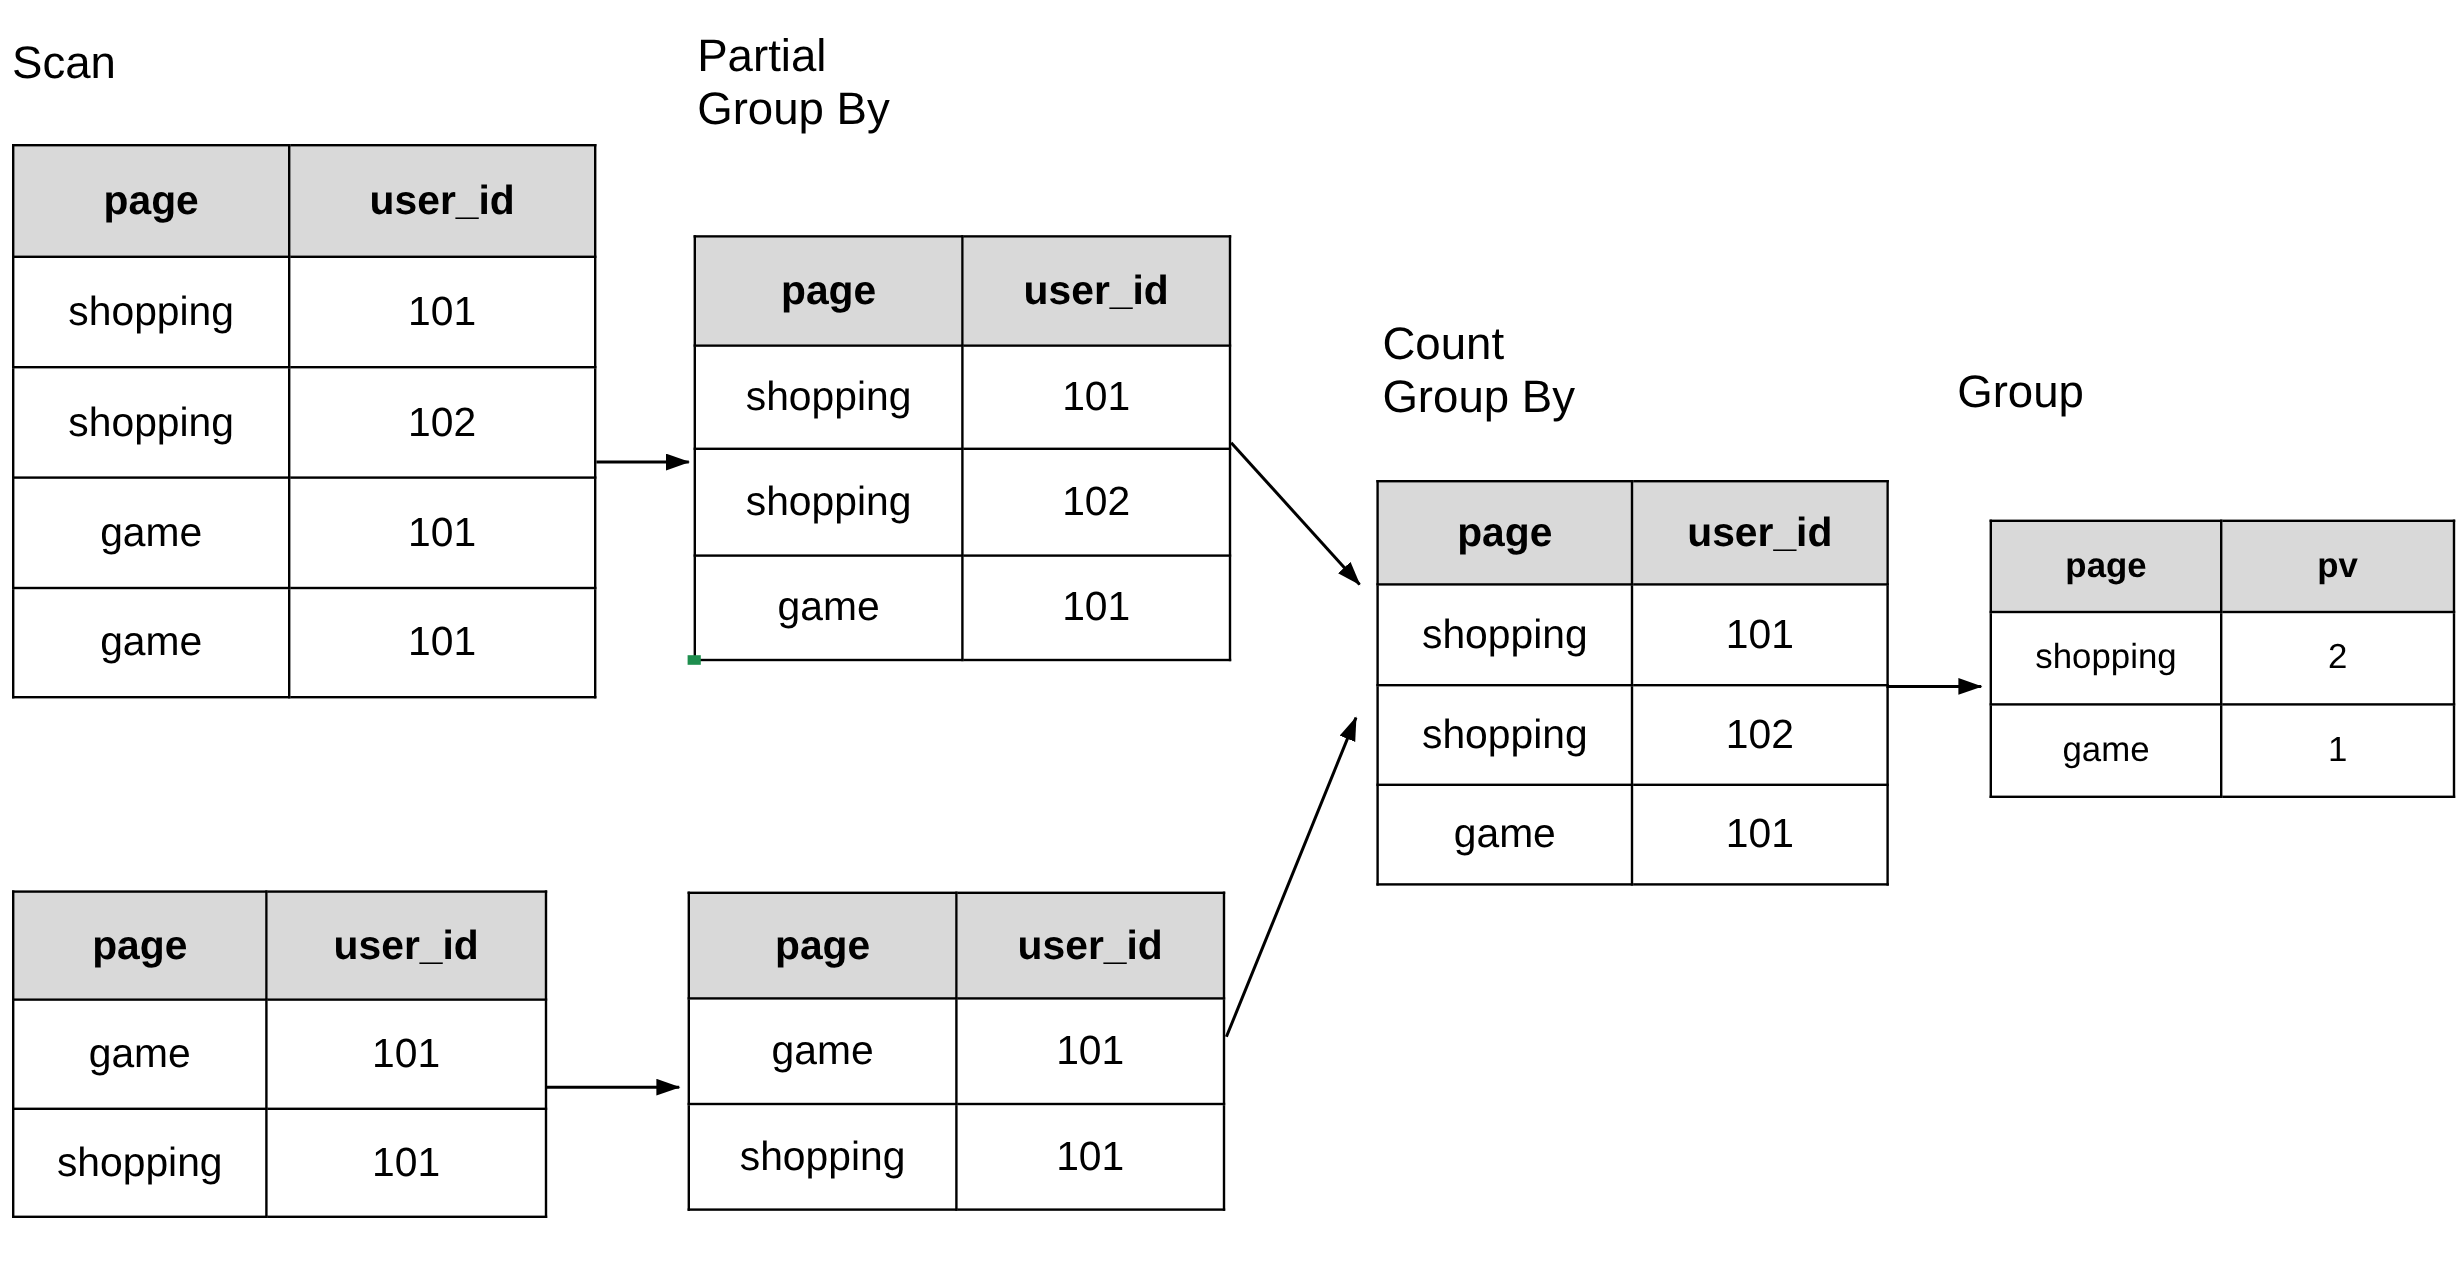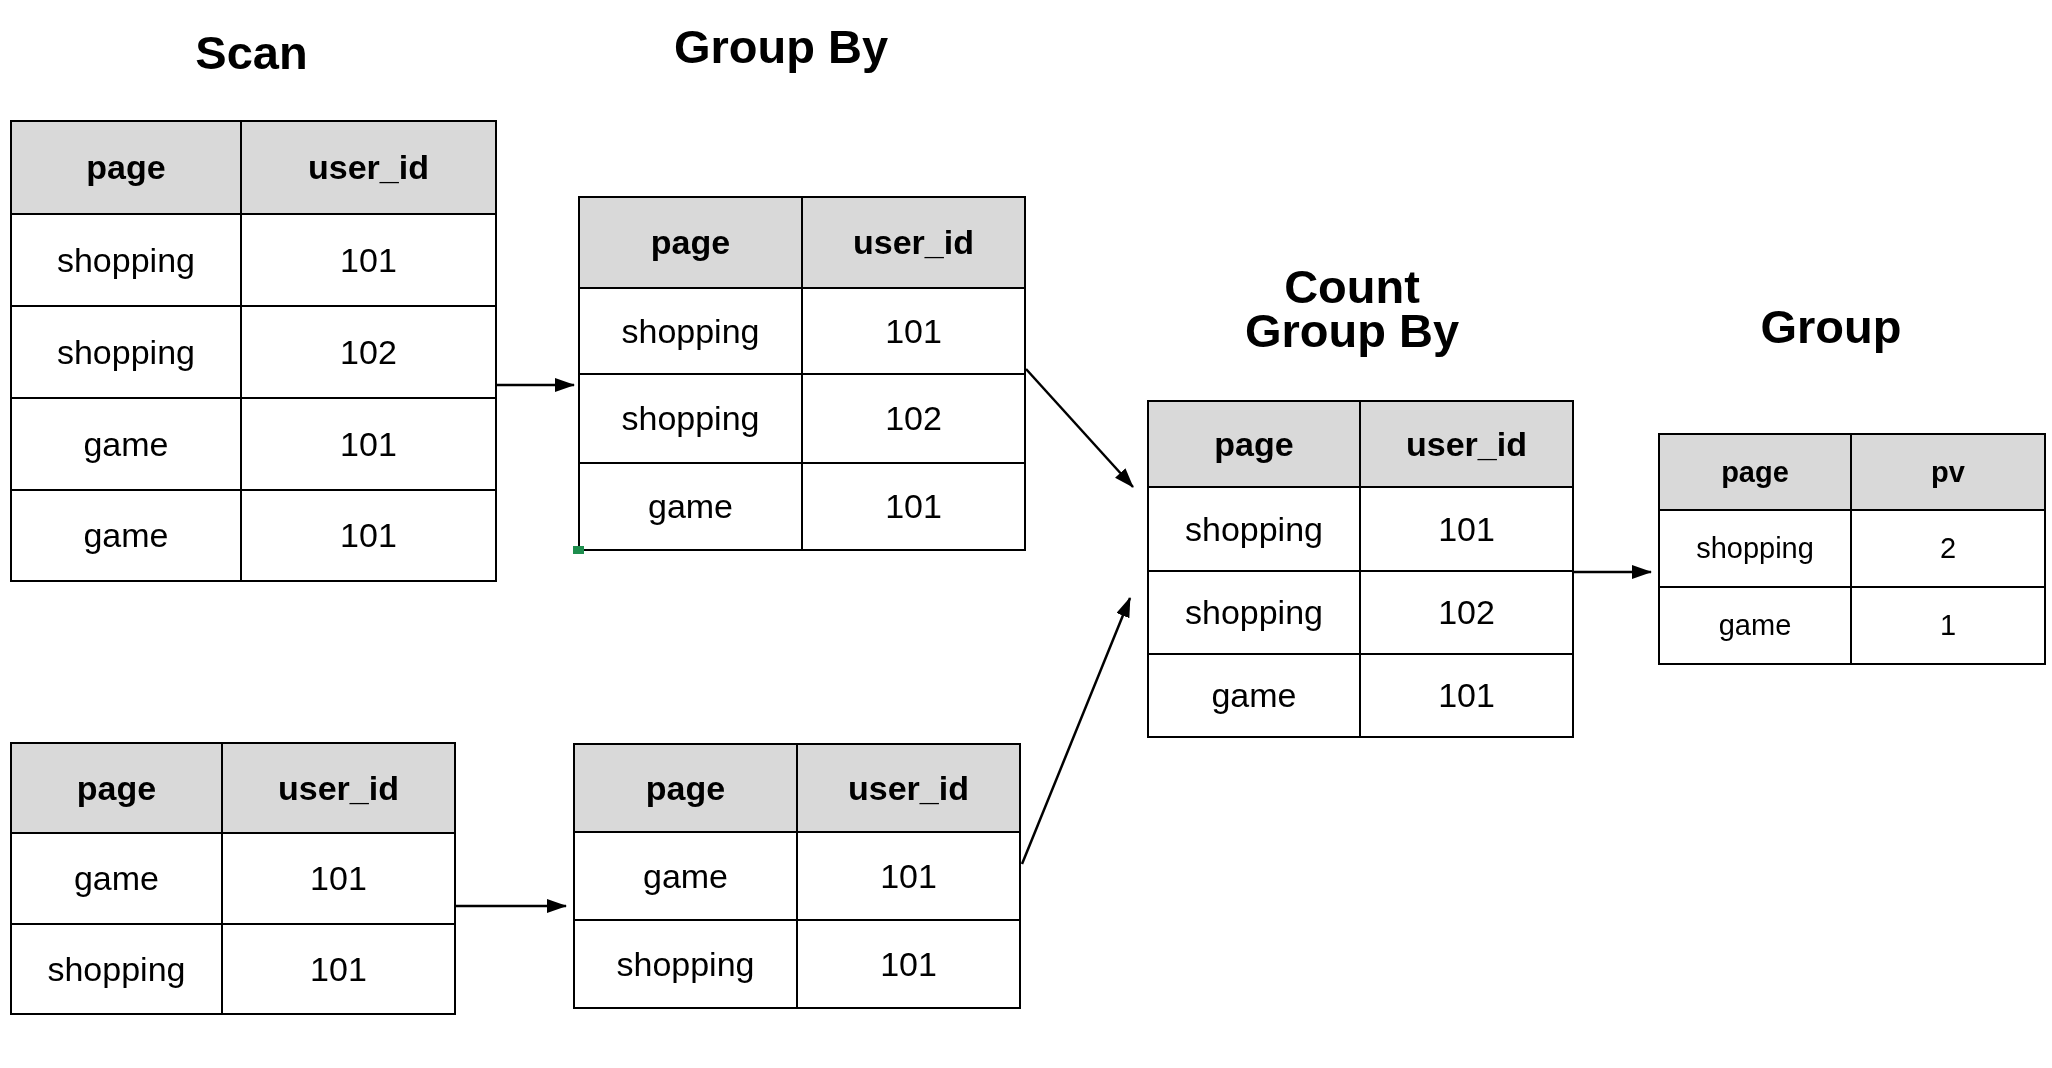--- a/index.html
+++ b/index.html
@@ -6,23 +6,23 @@
   #canvas{
     position:relative;
     width:2052px;height:1068px;
     background:var(--bg,#ffffff);
     font-family:"Liberation Sans",sans-serif;
     color:var(--text,#000000);
     overflow:hidden;
   }
   .stage-title{
     position:absolute;
-    text-align:center;
-    font-weight:bold;
-    font-size:47px;
+    text-align:left;
+    font-weight:normal;
+    font-size:38px;
     line-height:44px;
     white-space:nowrap;
     color:var(--text,#000000);
   }
   table.tbl{
     position:absolute;
     border-collapse:collapse;
     table-layout:fixed;
     font-size:34px;
     background:#ffffff;
@@ -46,20 +46,21 @@
 </head>
 <body>
 
 <div id="canvas" style="--bg: #ffffff; --border: #000000; --header-fill: #d9d9d9; --text: #000000; --marker: #1e8e4e;">
 
   <div class="stage-title" style="left:10px;top:31px;width:483px;">
     <div>Scan</div>
   </div>
 
   <div class="stage-title" style="left:581px;top:25px;width:400px;">
+    <div>Partial</div>
     <div>Group By</div>
   </div>
 
   <div class="stage-title" style="left:1152px;top:265px;width:400px;">
     <div>Count</div>
     <div>Group By</div>
   </div>
 
   <div class="stage-title" style="left:1631px;top:305px;width:400px;">
     <div>Group</div>

